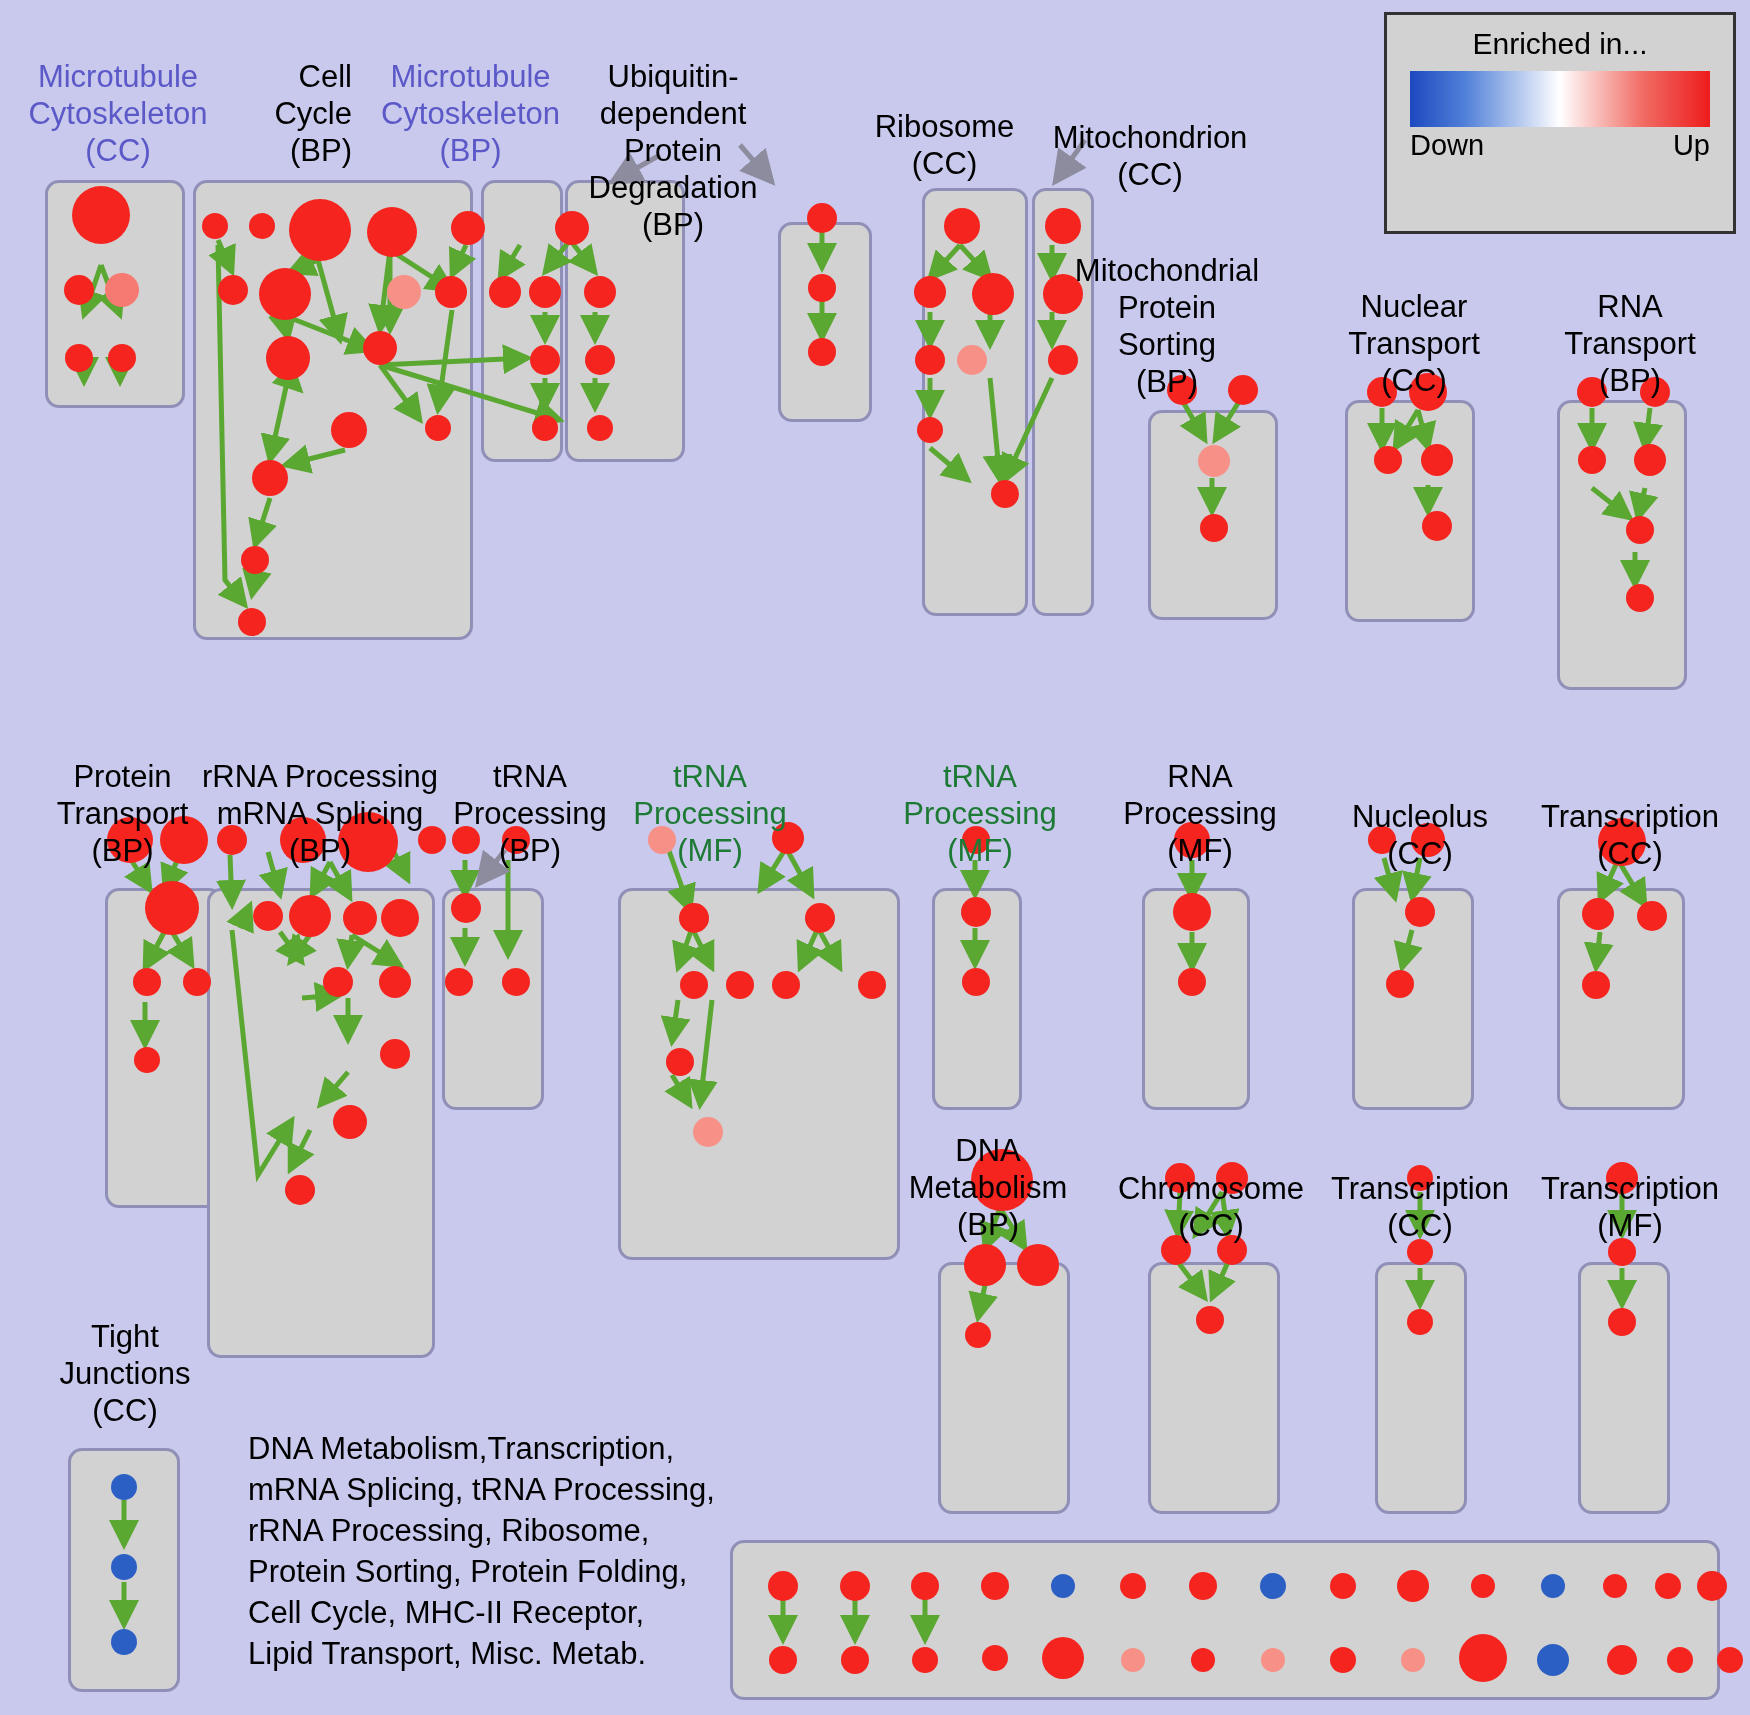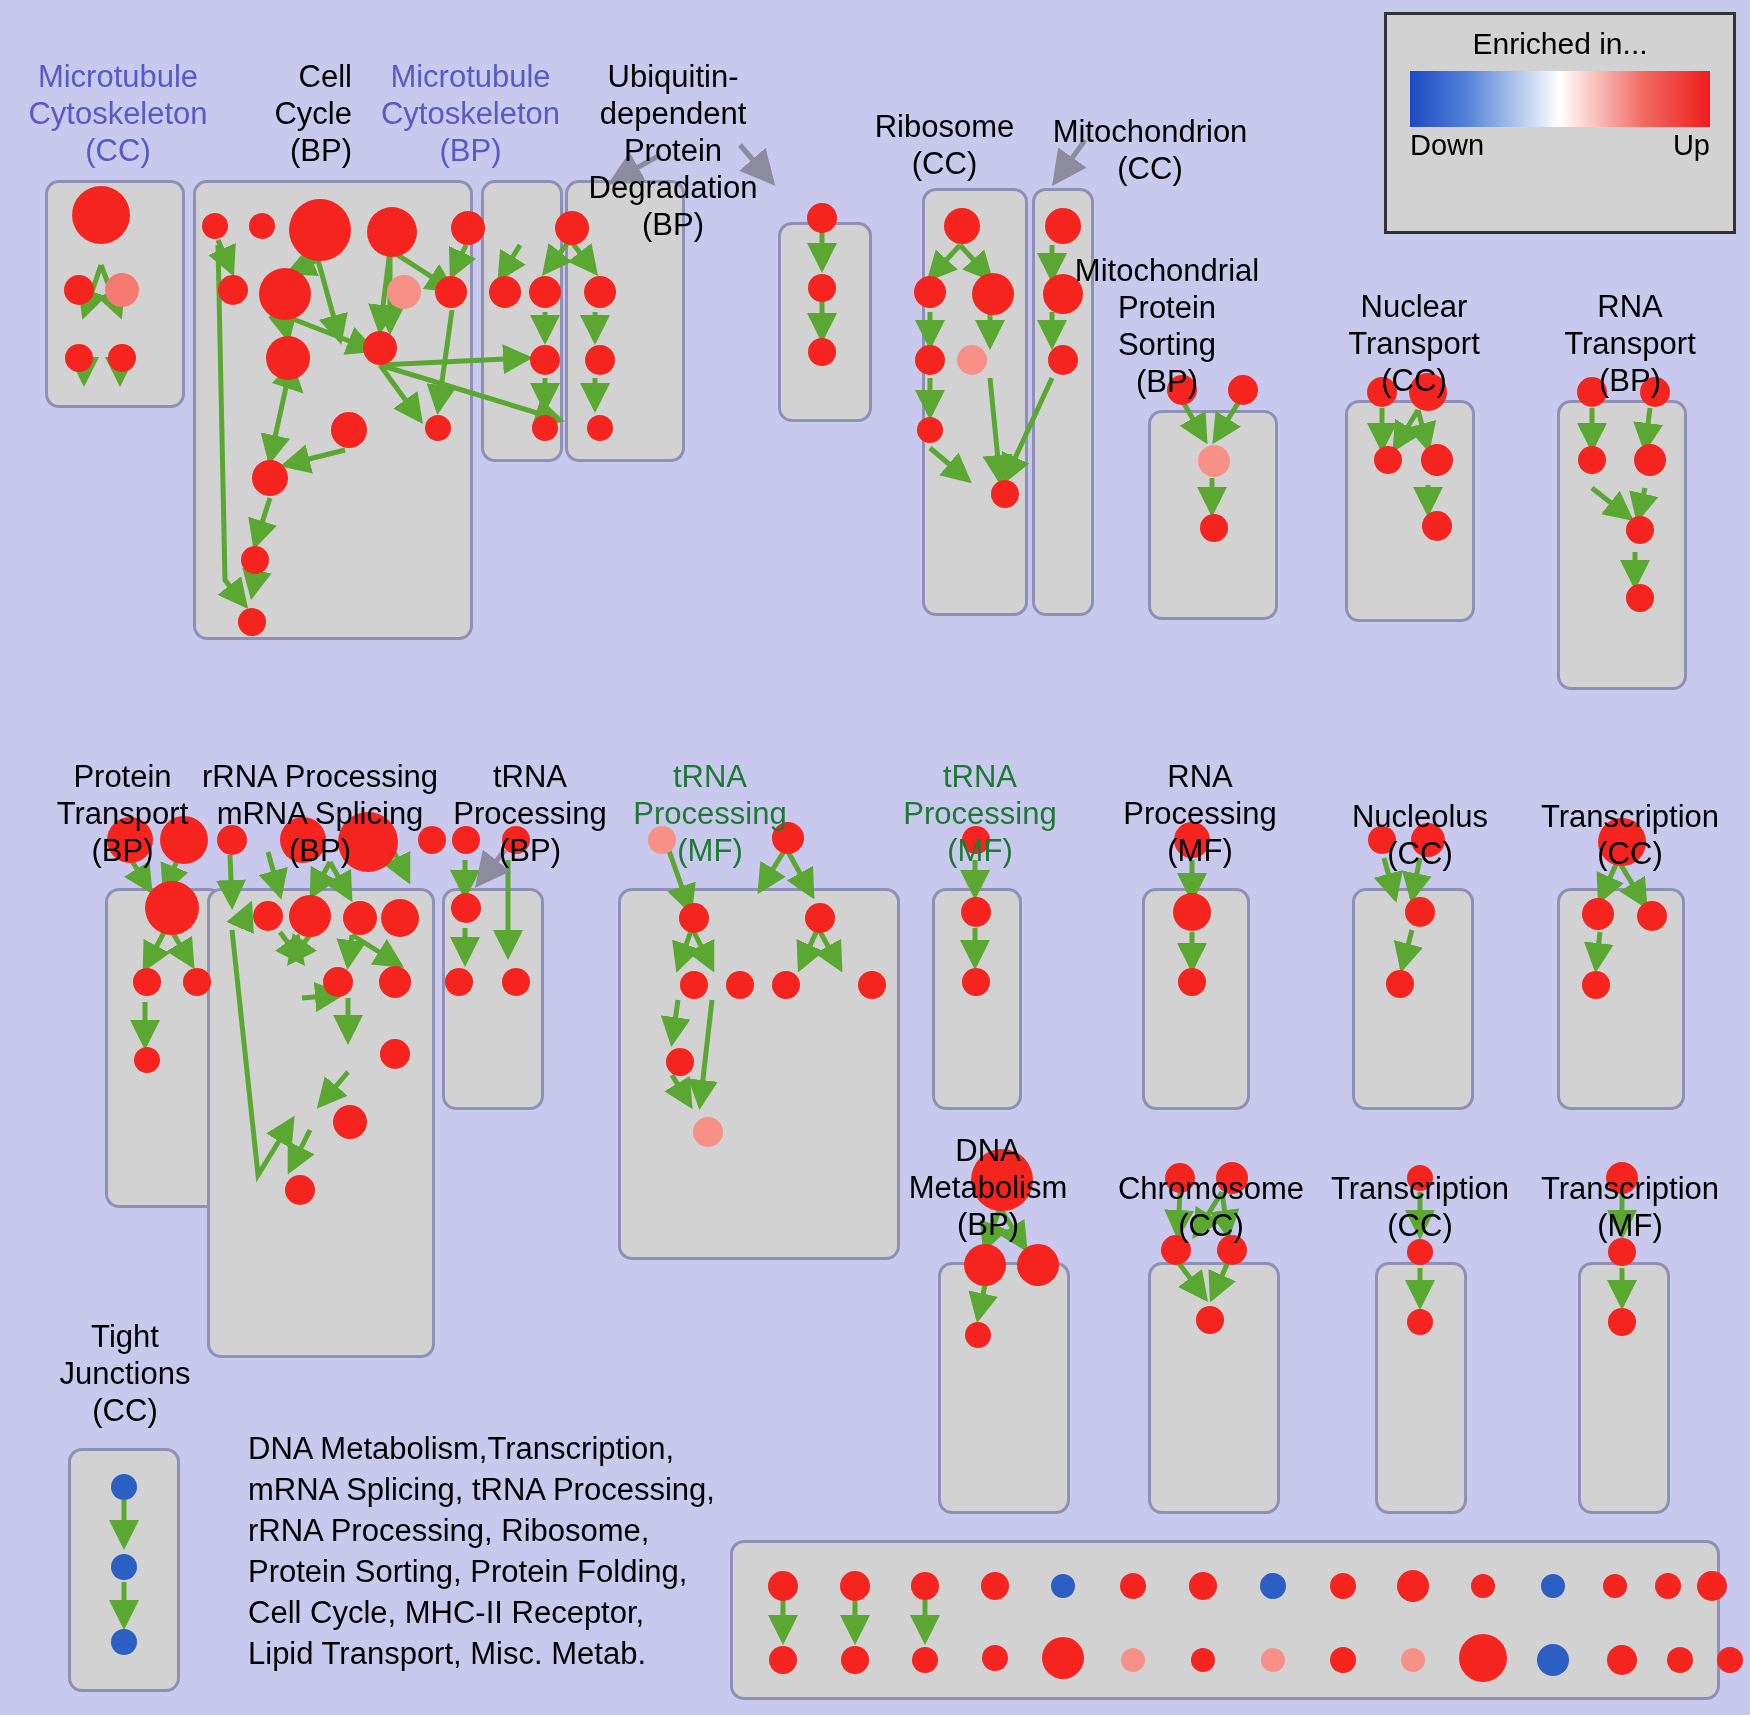--- a/index.html
+++ b/index.html
@@ -440,21 +440,21 @@
   <div class="label purple" style="left:368px;top:58px;width:205px;">Microtubule
 Cytoskeleton
 (BP)</div>
   <div class="label" style="left:578px;top:58px;width:190px;">Ubiquitin-
 dependent
 Protein
 Degradation
 (BP)</div>
   <div class="label" style="left:862px;top:108px;width:165px;">Ribosome
 (CC)</div>
-  <div class="label" style="left:1040px;top:113px;width:220px;">Mitochondrion
+  <div class="label" style="left:1040px;top:119px;width:220px;">Mitochondrion
 (CC)</div>
   <div class="label" style="left:1051px;top:252px;width:232px;">Mitochondrial
 Protein
 Sorting
 (BP)</div>
   <div class="label" style="left:1324px;top:288px;width:180px;">Nuclear
 Transport
 (CC)</div>
   <div class="label" style="left:1540px;top:288px;width:180px;">RNA
 Transport

